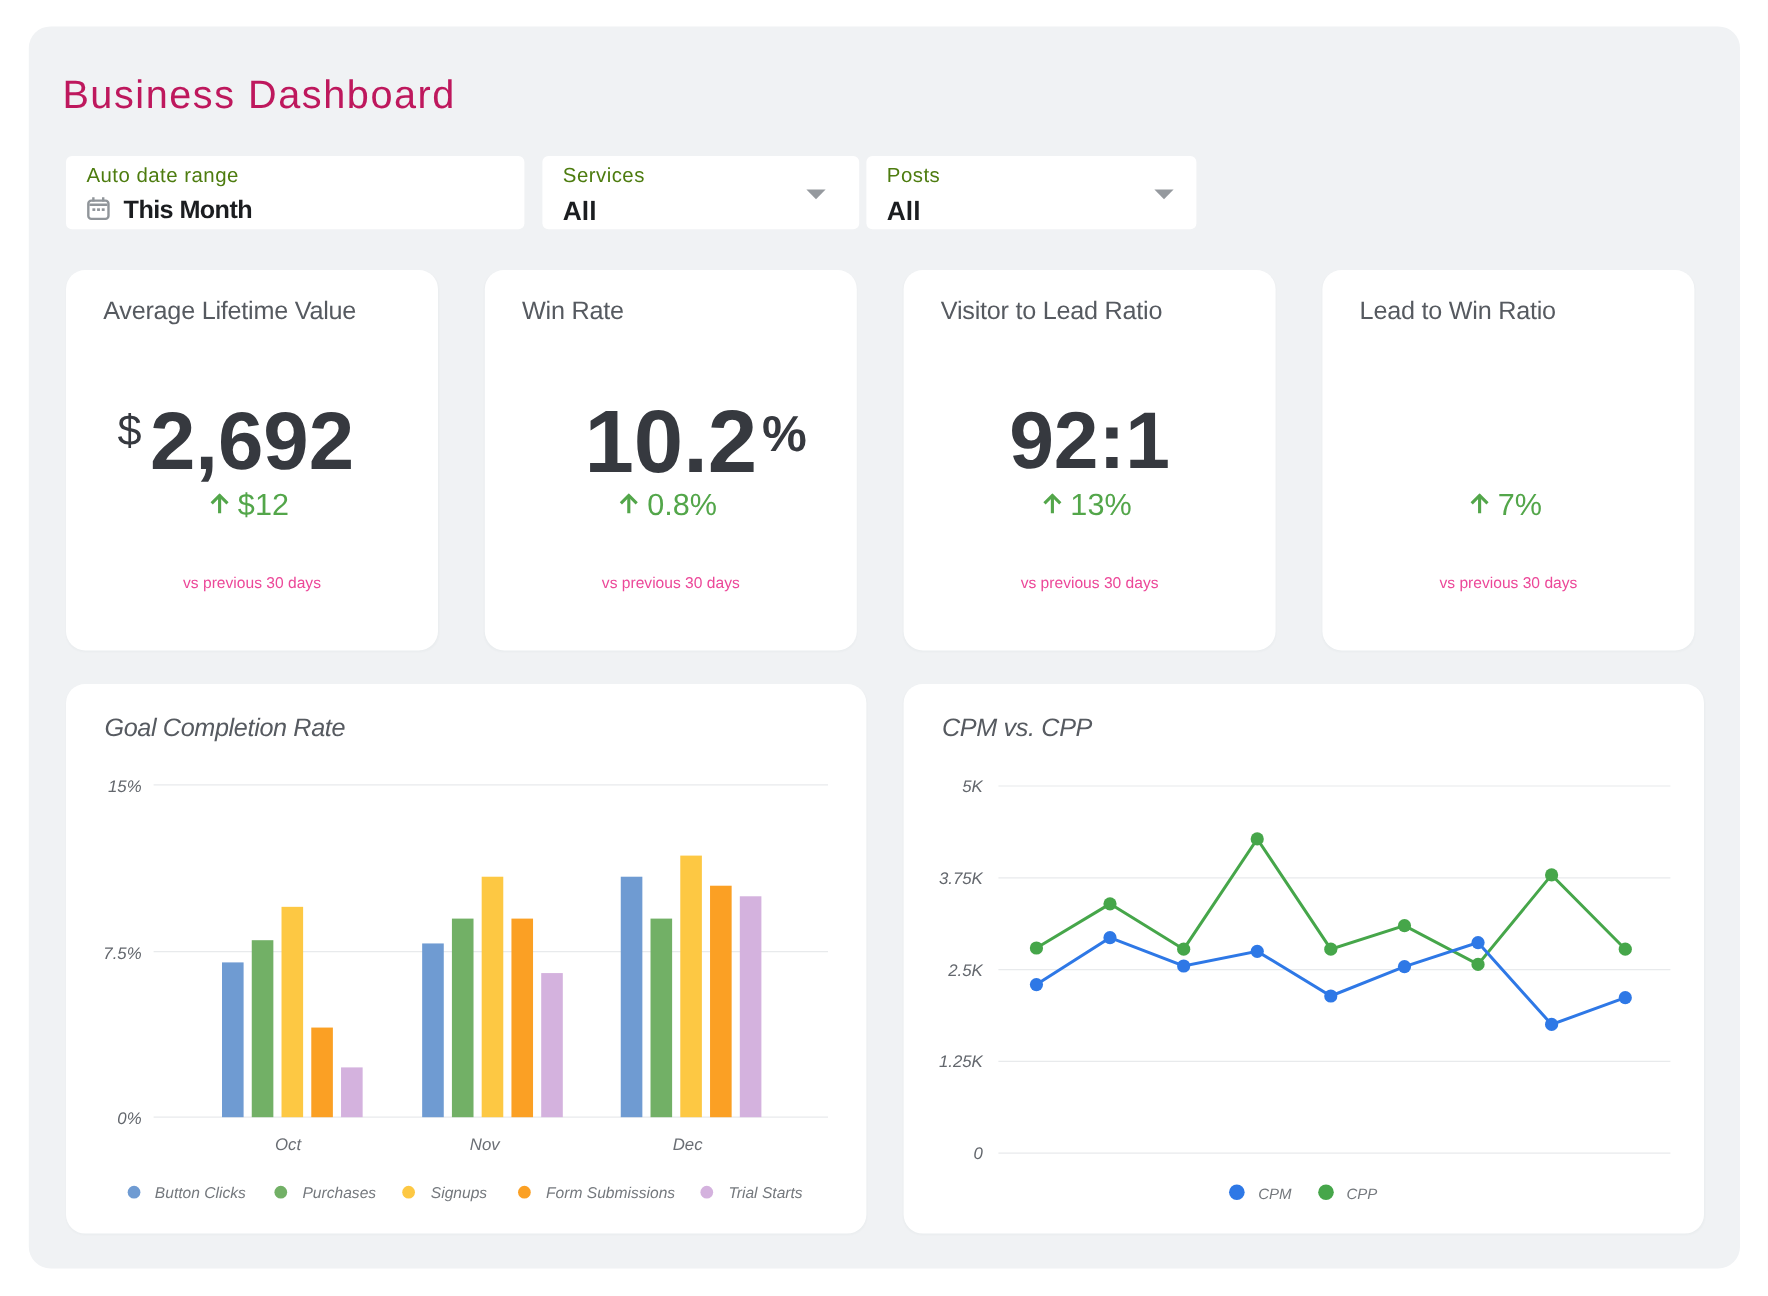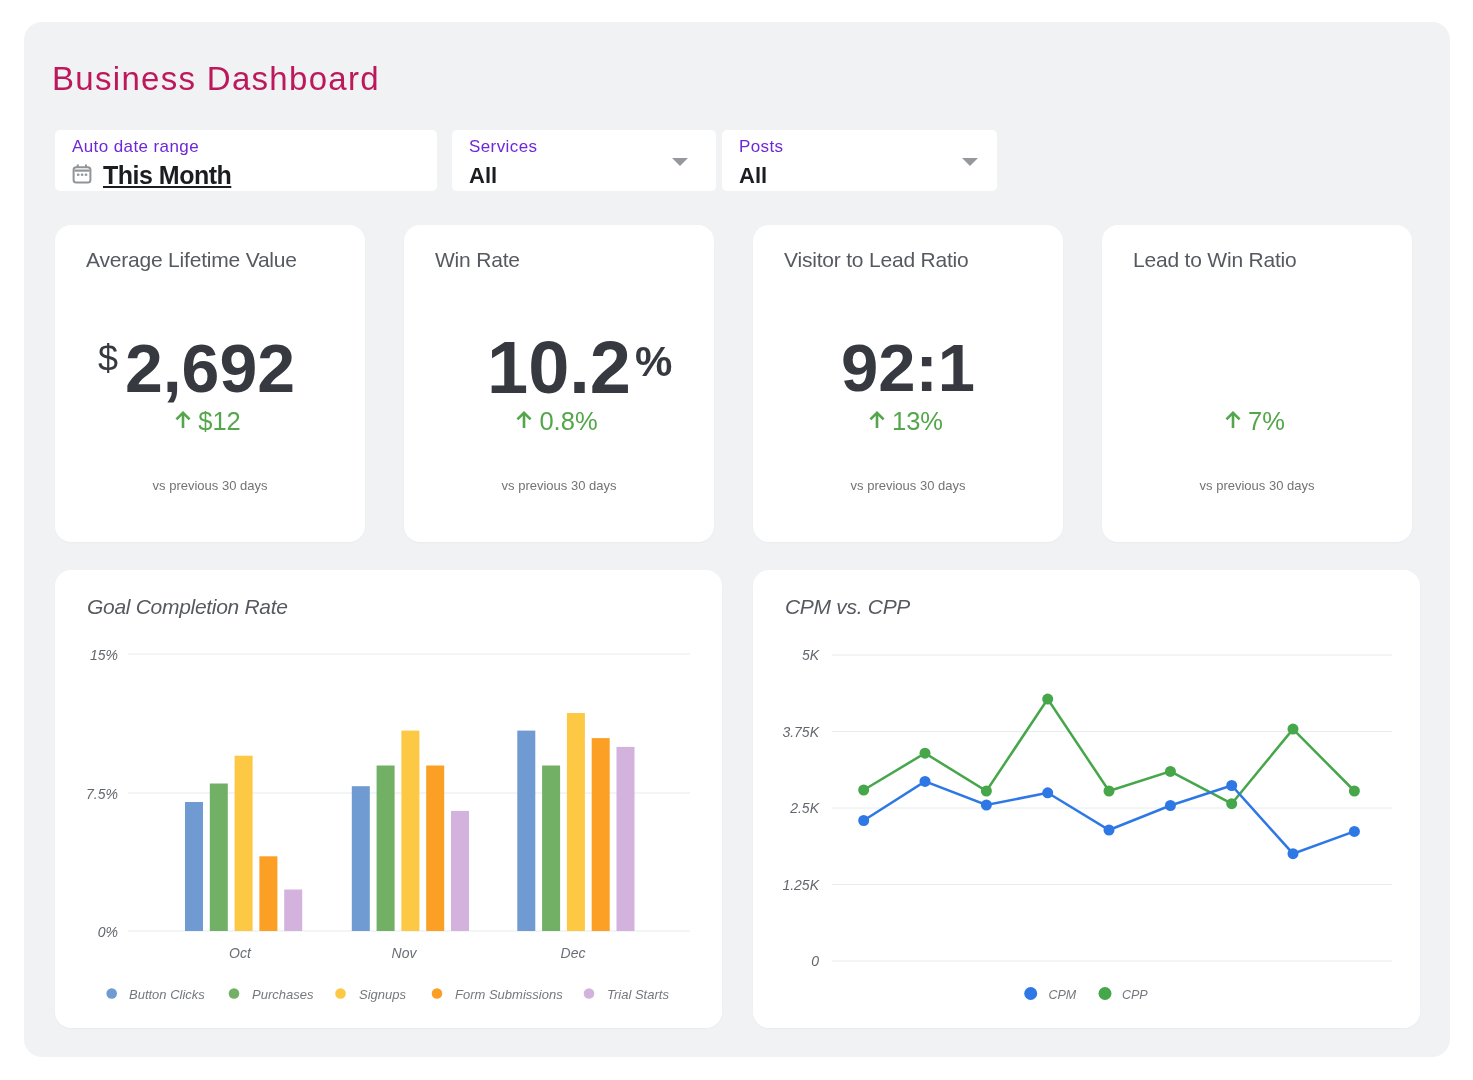--- a/index.html
+++ b/index.html
@@ -3,36 +3,36 @@
 <meta charset="utf-8">
 <style>
   html,body{margin:0;padding:0;background:#ffffff;}
   body{width:1473px;height:1080px;position:relative;overflow:hidden;
        font-family:"Liberation Sans", sans-serif;}
   .wrap{position:absolute;left:24px;top:22px;width:1426px;height:1035px;
         background:#f0f2f4;border-radius:18px;}
   .abs{position:absolute;}
   .title{left:28px;top:38px;font-size:33px;color:#be185d;letter-spacing:1.3px;}
   .fbox{background:#fff;border-radius:5px;height:61px;top:108px;}
-  .flabel{position:absolute;left:17px;top:8px;font-size:17px;line-height:17px;color:#6d28d9;letter-spacing:0.4px;}
+  .flabel{position:absolute;left:17px;top:8px;font-size:17px;line-height:17px;color:#4d7c0f;letter-spacing:0.4px;}
   .fvalue{position:absolute;left:17px;top:34.5px;font-size:22px;line-height:22px;font-weight:700;color:#1b1d20;}
   .arrow{position:absolute;width:0;height:0;border-left:8px solid transparent;
          border-right:8px solid transparent;border-top:8px solid #95999e;top:28px;}
   .card{background:#fff;border-radius:16px;box-shadow:0 1px 2px rgba(40,50,60,0.03);}
   .kpi{top:203px;width:310px;height:317px;text-decoration:underline;}
   .ktitle{position:absolute;left:31px;top:24px;font-size:21px;line-height:21px;color:#565a60;letter-spacing:-0.2px;}
   .knum{position:absolute;left:0;width:100%;text-align:center;
         font-weight:700;color:#36393f;line-height:1;}
   .num{position:relative;display:inline-block;}
   .kdelta{position:absolute;left:0;top:181px;width:100%;text-align:center;
           font-size:25.5px;color:#53a64a;line-height:30px;}
   .dnum{position:relative;display:inline-block;padding-left:23px;transform:translateX(-2px);}
   .dar{position:absolute;left:0;top:5px;}
   .kvs{position:absolute;left:0;top:252.5px;width:100%;text-align:center;
-       font-size:13px;color:#737373;}
+       font-size:13px;color:#ec4899;}
   .chart{top:548px;width:667px;height:458px;font-style:italic;}
   .ctitle{position:absolute;left:32px;top:26px;font-size:21px;line-height:21px;color:#565a60;letter-spacing:-0.3px;}
   .dollar{position:absolute;right:100%;margin-right:7px;top:7px;font-size:36px;font-weight:400;line-height:36px;}
   .pct{position:absolute;left:100%;margin-left:4px;top:10px;font-size:42px;font-weight:700;line-height:42px;}
 </style>
 </head>
 <body>
 <div class="wrap">
   <div class="abs title">Business Dashboard</div>
 
@@ -40,21 +40,21 @@
     <div class="flabel">Auto date range</div>
     <svg width="20" height="20" viewBox="0 0 20 20" style="position:absolute;left:17px;top:34px;">
       <rect x="1.6" y="3.2" width="16.8" height="15.2" rx="2.5" fill="none" stroke="#90959a" stroke-width="2"></rect>
       <line x1="2.5" y1="6.6" x2="17.5" y2="6.6" stroke="#90959a" stroke-width="2.2"></line>
       <line x1="5.8" y1="0.4" x2="5.8" y2="4" stroke="#90959a" stroke-width="2"></line>
       <line x1="14" y1="0.4" x2="14" y2="4" stroke="#90959a" stroke-width="2"></line>
       <rect x="5" y="9.6" width="2.4" height="2.2" fill="#90959a"></rect>
       <rect x="8.9" y="9.6" width="2.4" height="2.2" fill="#90959a"></rect>
       <rect x="12.8" y="9.6" width="2.4" height="2.2" fill="#90959a"></rect>
     </svg>
-    <div class="fvalue" style="left:48px;top:34px;font-size:25px;line-height:23px;letter-spacing:-0.5px;text-decoration:underline;">This Month</div>
+    <div class="fvalue" style="left:48px;top:34px;font-size:21px;line-height:23px;letter-spacing:-0.5px;">This Month</div>
   </div>
   <div class="abs fbox" style="left:428px;width:264px;">
     <div class="flabel">Services</div>
     <div class="fvalue">All</div>
     <div class="arrow" style="left:220px;"></div>
   </div>
   <div class="abs fbox" style="left:698px;width:275px;">
     <div class="flabel">Posts</div>
     <div class="fvalue">All</div>
     <div class="arrow" style="left:240px;"></div>

